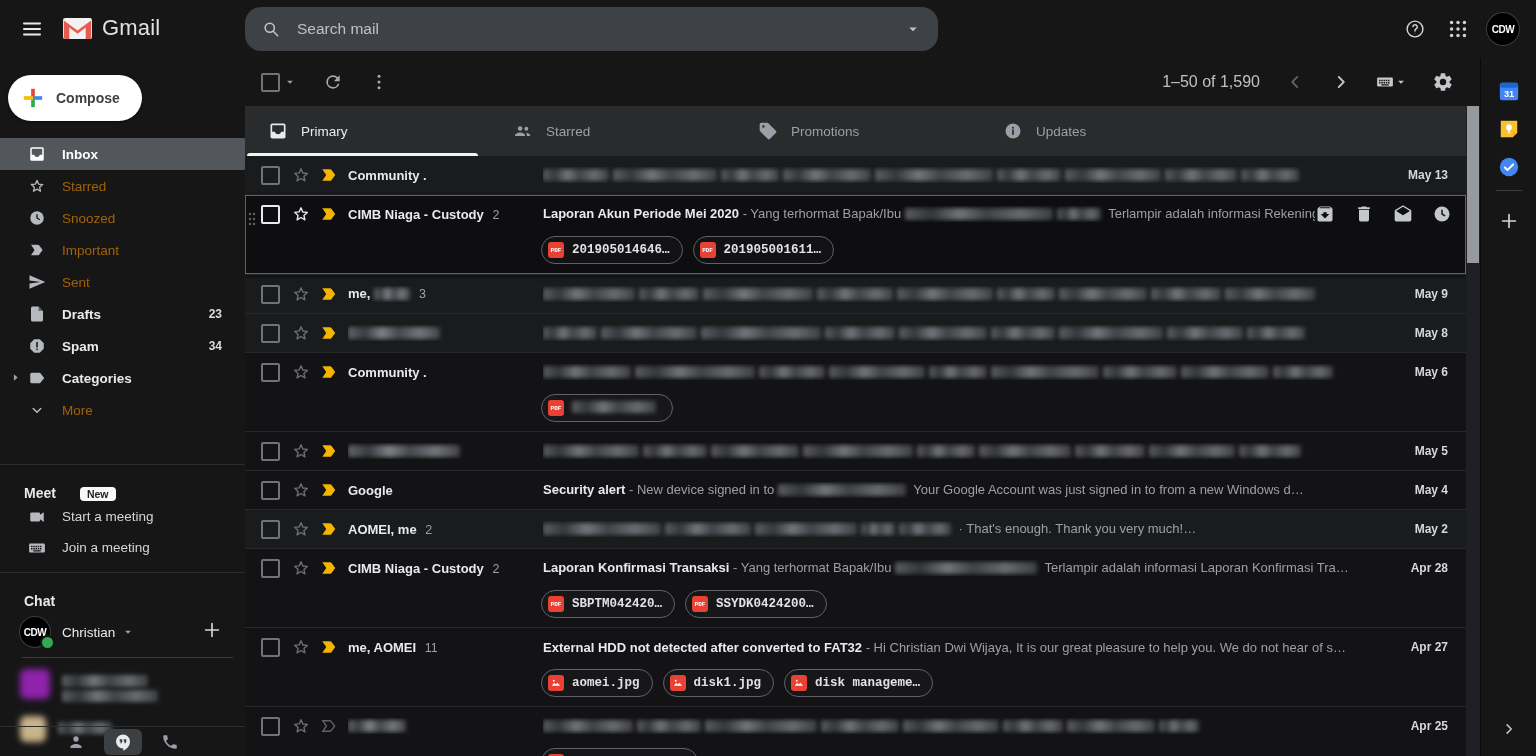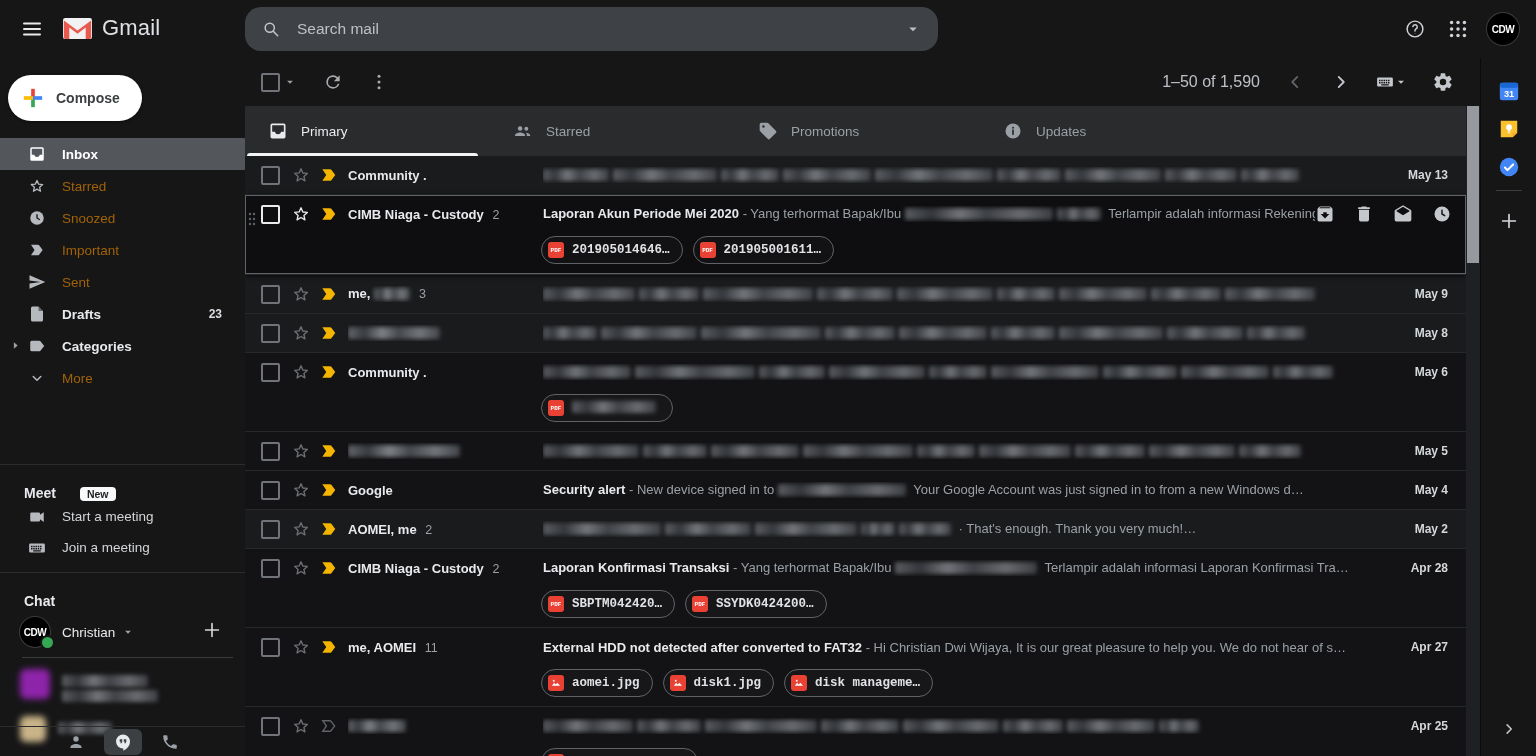--- a/index.html
+++ b/index.html
@@ -268,20 +268,31 @@
           <span class="icon i18">
             <svg viewBox="0 0 24 24" fill="currentColor">
               <path d="M14 2H6a2 2 0 0 0-2 2v16a2 2 0 0 0 2 2h12a2 2 0 0 0 2-2V8z"></path>
               <path d="M14 2l6 6h-6z" fill="#000" fill-opacity=".45"></path>
             </svg>
           </span>
           <span class="lbl">Drafts</span>
           <span class="count">23</span>
         </div>
         <div class="nav-item bold">
+          <span class="icon i18">
+            <svg viewBox="0 0 24 24">
+              <path d="M15.7 3H8.3L3 8.3v7.4L8.3 21h7.4l5.3-5.3V8.3z" fill="currentColor"></path>
+              <path d="M12 7.2v6" stroke="#151517" stroke-width="2" stroke-linecap="round"></path>
+              <circle cx="12" cy="16.4" r="1.2" fill="#151517"></circle>
+            </svg>
+          </span>
+          <span class="lbl">Spam</span>
+          <span class="count">34</span>
+        </div>
+        <div class="nav-item bold">
           <span class="icon exp">
             <svg viewBox="0 0 24 24" fill="currentColor">
               <path d="M9 6l7 6-7 6z"></path>
             </svg>
           </span>
           <span class="icon i18">
             <svg viewBox="0 0 24 24" fill="currentColor">
               <path d="M16.6 5.8A2 2 0 0 0 15 5H5a2 2 0 0 0-2 2v10a2 2 0 0 0 2 2h10a2 2 0 0 0 1.6-.8L21.6 12z"></path>
             </svg>
           </span>

